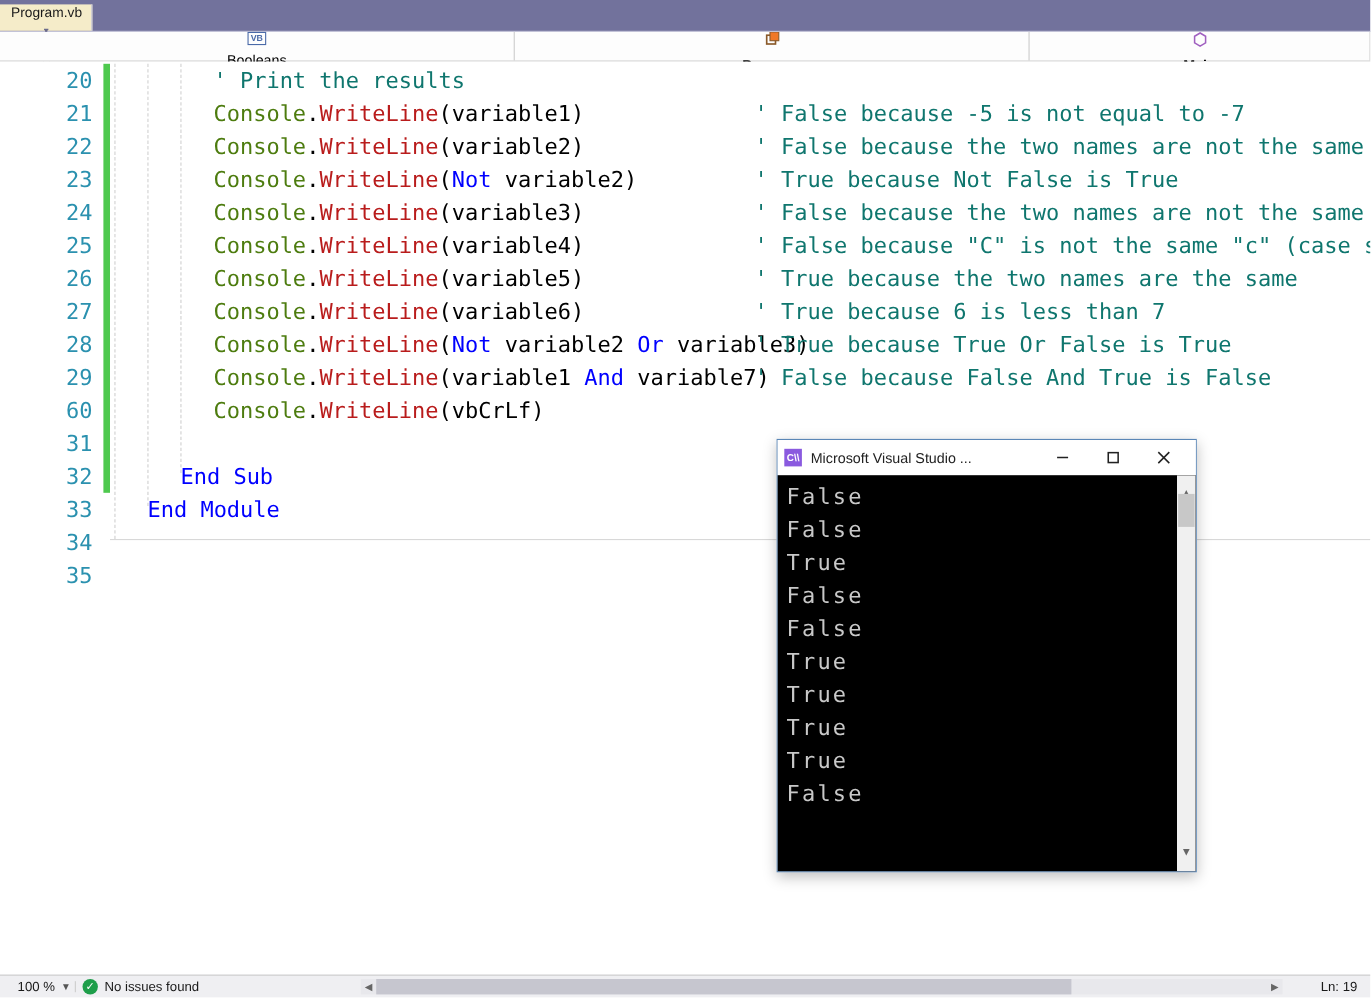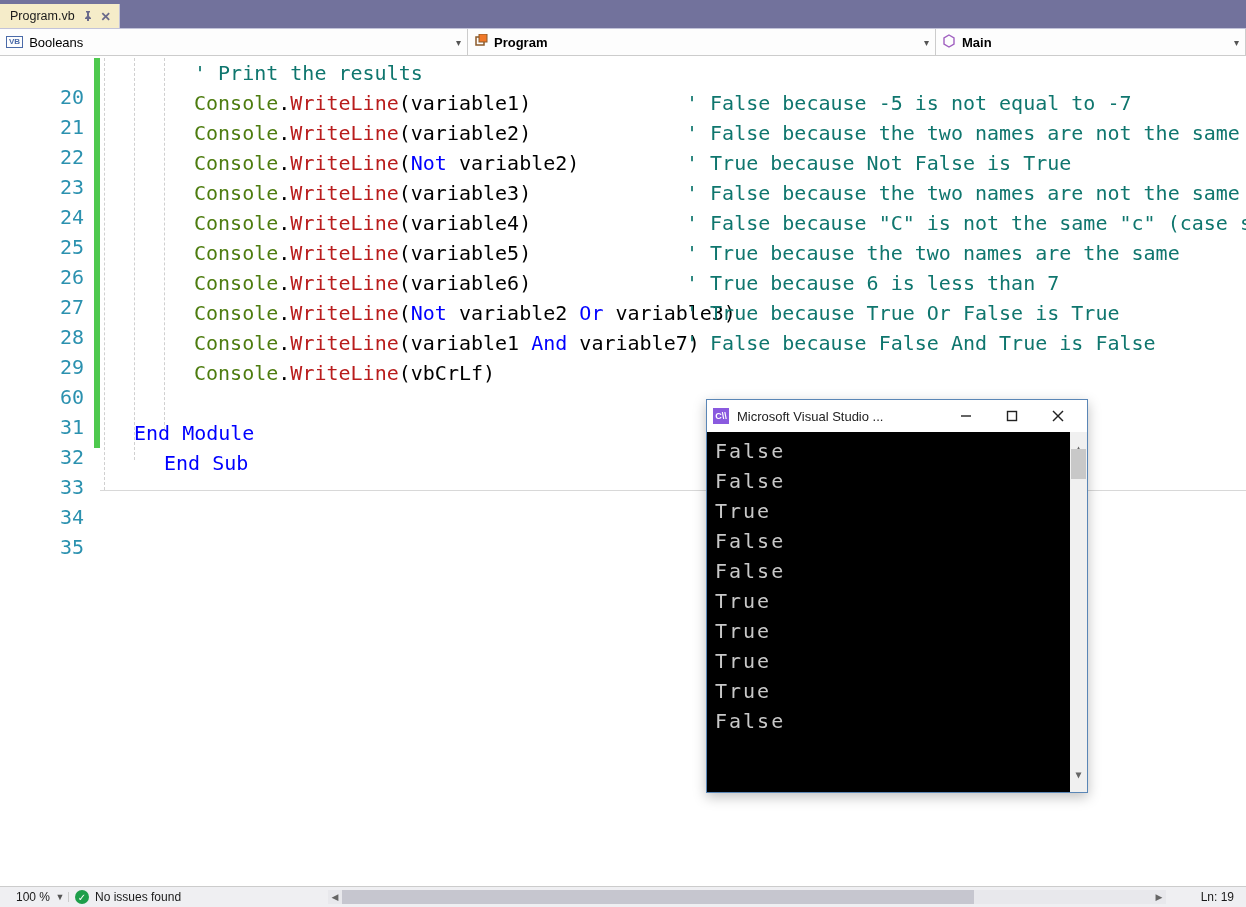--- a/index.html
+++ b/index.html
@@ -1,37 +1,37 @@
 <!DOCTYPE html>
 <html><head>
 <meta charset="utf-8">
 <style>
   html,body{margin:0;padding:0;height:100%;font-family:"Segoe UI",Tahoma,sans-serif;font-size:13px;background:#fff;color:#000;}
   .root{display:flex;flex-direction:column;height:907px;width:1246px;position:relative;overflow:hidden;background:#fff;}
 
   
   .tabstrip{height:28px;background:#72729c;display:flex;align-items:flex-end;border-bottom:1px solid #c2c3d9;}
-  .tab{background:#f5ecc9;height:24px;display:flex;align-items:center;padding:0 8px 0 10px;font-size:12.5px;color:#1a1a1a;gap:8px;border-right:1px solid #c2c3d9;}
+  .tab{background:#f5ecc9;height:24px;display:flex;align-items:center;padding:0 8px 0 10px;font-size:12.5px;color:#1a1a1a;gap:8px;border-right:1px solid #c2c3d9;flex-direction:column;}
   .tab .pin{width:10px;height:10px;color:#6a6a8a;display:flex;align-items:center;justify-content:center;}
   .tab .x{color:#6a6a8a;font-weight:bold;cursor:pointer;}
 
   
   .navbar{height:26px;background:#fdfdfd;display:flex;border-bottom:1px solid #cccccc;}
-  .navcell{display:flex;align-items:center;gap:6px;padding:0 6px;border-right:1px solid #cccccc;font-size:13px;}
+  .navcell{display:flex;align-items:center;gap:6px;padding:0 6px;border-right:1px solid #cccccc;font-size:13px;flex-direction:column;}
   .navcell:nth-child(1){width:455px;}
   .navcell:nth-child(2){width:455px;}
   .navcell:nth-child(3){flex:1;}
   .navcell .chev{margin-left:auto;color:#555;font-size:10px;}
   .vbico{border:1px solid #4a6aa8;font-size:8px;font-weight:bold;color:#4a6aa8;padding:0 2px;line-height:10px;}
   .progico{color:#8a5a2a;font-weight:bold;}
   .cubeico{color:#b070c0;}
 
   
   .editor{flex:1;display:flex;position:relative;background:#fff;overflow:hidden;}
-  .gutter{width:94px;text-align:right;padding-right:10px;box-sizing:border-box;color:#2b91af;font-family:Consolas,monospace;font-size:20px;line-height:30px;padding-top:2px;user-select:none;margin-top:24px;}
+  .gutter{width:94px;text-align:right;padding-right:10px;box-sizing:border-box;color:#2b91af;font-family:Consolas,monospace;font-size:20px;line-height:30px;padding-top:2px;user-select:none;}
   .changebar{width:6px;background:#fff;position:relative;}
   .changebar .green{position:absolute;left:0;width:6px;background:#4ec94e;top:2px;height:390px;}
   .codecol{flex:1;position:relative;font-family:Consolas,monospace;font-size:20px;line-height:30px;padding-top:2px;}
   .guides{position:absolute;top:0;bottom:0;left:0;width:100%;pointer-events:none;}
   .guide{position:absolute;top:2px;width:0;border-left:1px dashed #d0d0d0;}
   .guide.g1{left:4px;height:432px;}
   .guide.g2{left:34px;height:402px;}
   .guide.g3{left:64px;height:372px;}
   .codeline{white-space:pre;height:30px;padding-left:4px;}
   .endbar{position:absolute;left:0;height:0;border-top:1px solid #d8d8d8;top:434px;width:100%;}
@@ -142,22 +142,22 @@
         <div class="codeline" style="position: relative; padding-left: 94px;"><span class="tk-type">Console</span><span class="tk-plain">.</span><span class="tk-member">WriteLine</span><span class="tk-plain">(variable2)</span><span class="tk-comment" style="position: absolute; left: 586px;">' False because the two names are not the same</span></div>
         <div class="codeline" style="position: relative; padding-left: 94px;"><span class="tk-type">Console</span><span class="tk-plain">.</span><span class="tk-member">WriteLine</span><span class="tk-plain">(</span><span class="tk-keyword">Not</span><span class="tk-plain"> variable2)</span><span class="tk-comment" style="position: absolute; left: 586px;">' True because Not False is True</span></div>
         <div class="codeline" style="position: relative; padding-left: 94px;"><span class="tk-type">Console</span><span class="tk-plain">.</span><span class="tk-member">WriteLine</span><span class="tk-plain">(variable3)</span><span class="tk-comment" style="position: absolute; left: 586px;">' False because the two names are not the same</span></div>
         <div class="codeline" style="position: relative; padding-left: 94px;"><span class="tk-type">Console</span><span class="tk-plain">.</span><span class="tk-member">WriteLine</span><span class="tk-plain">(variable4)</span><span class="tk-comment" style="position: absolute; left: 586px;">' False because "C" is not the same "c" (case sensitive)</span></div>
         <div class="codeline" style="position: relative; padding-left: 94px;"><span class="tk-type">Console</span><span class="tk-plain">.</span><span class="tk-member">WriteLine</span><span class="tk-plain">(variable5)</span><span class="tk-comment" style="position: absolute; left: 586px;">' True because the two names are the same</span></div>
         <div class="codeline" style="position: relative; padding-left: 94px;"><span class="tk-type">Console</span><span class="tk-plain">.</span><span class="tk-member">WriteLine</span><span class="tk-plain">(variable6)</span><span class="tk-comment" style="position: absolute; left: 586px;">' True because 6 is less than 7</span></div>
         <div class="codeline" style="position: relative; padding-left: 94px;"><span class="tk-type">Console</span><span class="tk-plain">.</span><span class="tk-member">WriteLine</span><span class="tk-plain">(</span><span class="tk-keyword">Not</span><span class="tk-plain"> variable2 </span><span class="tk-keyword">Or</span><span class="tk-plain"> variable3)</span><span class="tk-comment" style="position: absolute; left: 586px;">' True because True Or False is True</span></div>
         <div class="codeline" style="position: relative; padding-left: 94px;"><span class="tk-type">Console</span><span class="tk-plain">.</span><span class="tk-member">WriteLine</span><span class="tk-plain">(variable1 </span><span class="tk-keyword">And</span><span class="tk-plain"> variable7)</span><span class="tk-comment" style="position: absolute; left: 586px;">' False because False And True is False</span></div>
         <div class="codeline" style="position: relative; padding-left: 94px;"><span class="tk-type">Console</span><span class="tk-plain">.</span><span class="tk-member">WriteLine</span><span class="tk-plain">(vbCrLf)</span></div>
         <div class="codeline" style="position: relative; padding-left: 94px;"></div>
+        <div class="codeline" style="position: relative; padding-left: 64px;"><span class="tk-keyword">End Sub</span></div>
         <div class="codeline" style="position: relative; padding-left: 34px;"><span class="tk-keyword">End Module</span></div>
-        <div class="codeline" style="position: relative; padding-left: 64px;"><span class="tk-keyword">End Sub</span></div>
         <div class="codeline" style="position: relative; padding-left: 4px;"></div>
       </div>
   </div>
 
   <div class="status">
     <span class="zoom">100 %</span>
     <span class="zchev">▼</span>
     <span class="okico">✓</span>
     <span>No issues found</span>
     <div class="hscroll">

